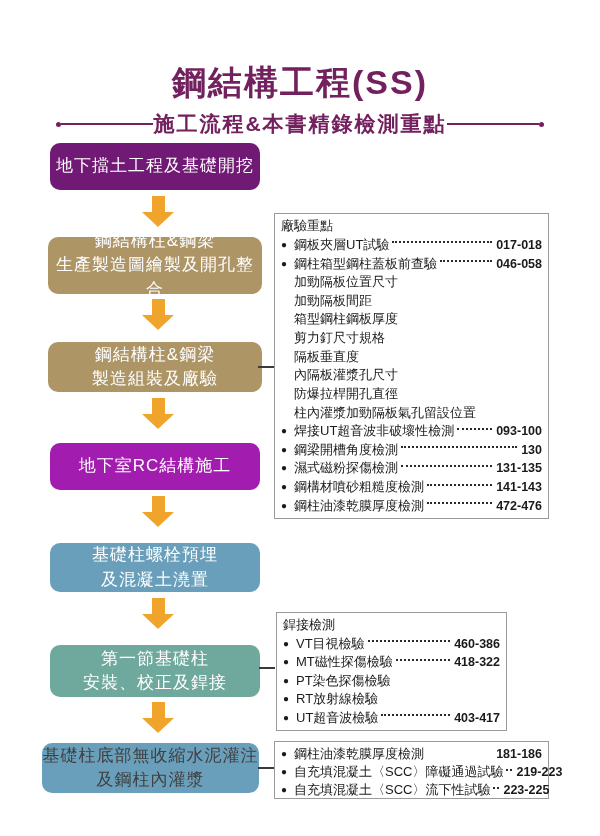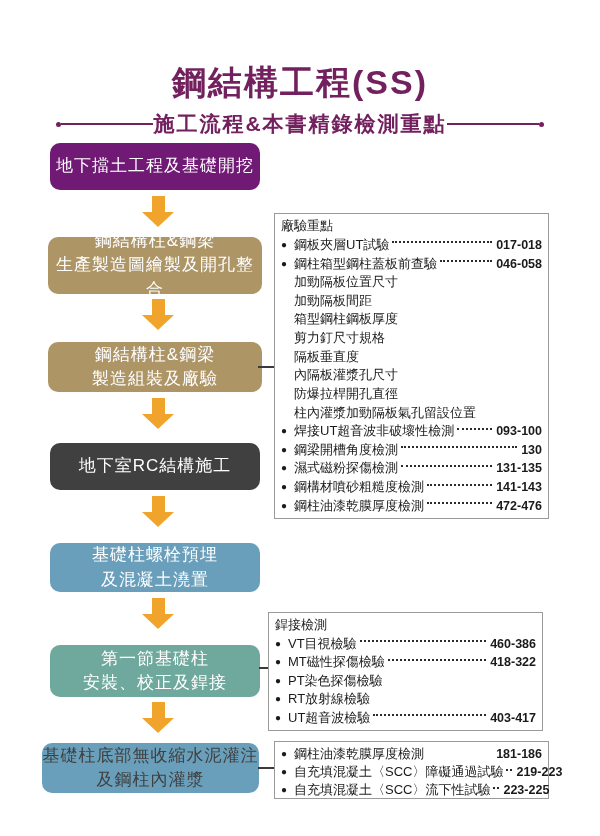--- a/index.html
+++ b/index.html
@@ -64,21 +64,21 @@
         <span>地下擋土工程及基礎開挖</span>
       </div>
       <div class="box" style="top: 237px; left: 48px; width: 214px; height: 57px; background: rgb(174, 149, 102); color: rgb(255, 255, 255);">
         <span>鋼結構柱&amp;鋼梁</span>
         <span>生產製造圖繪製及開孔整合</span>
       </div>
       <div class="box" style="top: 342px; left: 48px; width: 214px; height: 50px; background: rgb(174, 149, 102); color: rgb(255, 255, 255);">
         <span>鋼結構柱&amp;鋼梁</span>
         <span>製造組裝及廠驗</span>
       </div>
-      <div class="box" style="top: 443px; left: 50px; width: 210px; height: 47px; background: #404040; color: rgb(255, 255, 255);">
+      <div class="box" style="top: 443px; left: 50px; width: 210px; height: 47px; background: #a21caf; color: rgb(255, 255, 255);">
         <span>地下室RC結構施工</span>
       </div>
       <div class="box" style="top: 543px; left: 50px; width: 210px; height: 49px; background: rgb(105, 159, 186); color: rgb(255, 255, 255);">
         <span>基礎柱螺栓預埋</span>
         <span>及混凝土澆置</span>
       </div>
       <div class="box" style="top: 645px; left: 50px; width: 210px; height: 52px; background: rgb(111, 168, 156); color: rgb(255, 255, 255);">
         <span>第一節基礎柱</span>
         <span>安裝、校正及銲接</span>
       </div>
@@ -187,21 +187,21 @@
           <span class="leader dotted"></span>
           <span class="pages">141-143</span>
         </div>
         <div class="prow">
           <span class="bullet">●</span>
           <span class="ptext">鋼柱油漆乾膜厚度檢測</span>
           <span class="leader dotted"></span>
           <span class="pages">472-476</span>
         </div>
       </div>
-      <div class="panel" style="top: 612px; left: 268px; width: 275px; height: 119px; border-color: rgb(154, 154, 154); color: rgb(26, 26, 26);">
+      <div class="panel" style="top: 612px; left: 276px; width: 231px; height: 119px; border-color: rgb(154, 154, 154); color: rgb(26, 26, 26);">
         <div class="prow header">
           <span class="ptext">銲接檢測</span>
         </div>
         <div class="prow">
           <span class="bullet">●</span>
           <span class="ptext">VT目視檢驗</span>
           <span class="leader dotted"></span>
           <span class="pages">460-386</span>
         </div>
         <div class="prow">

